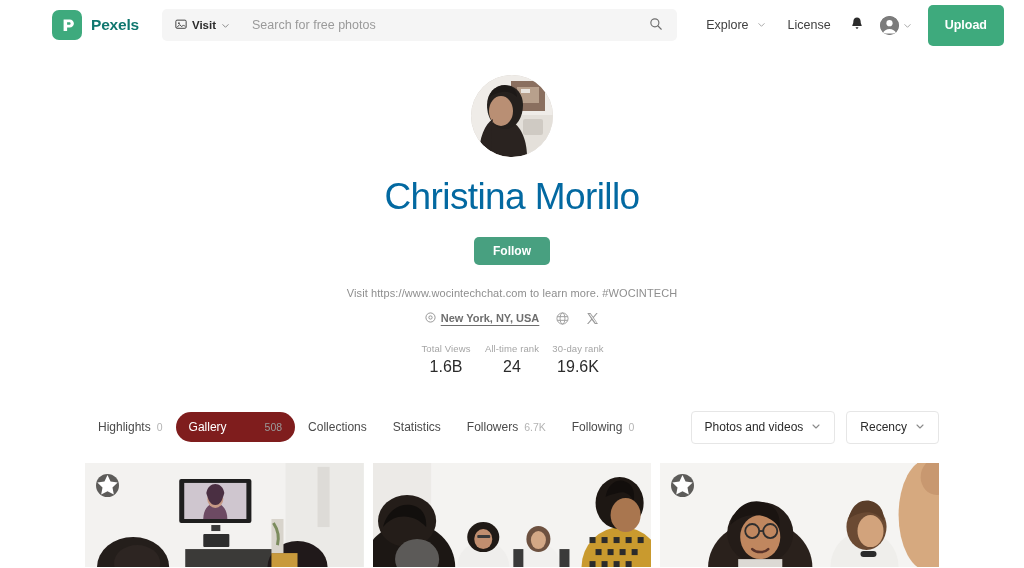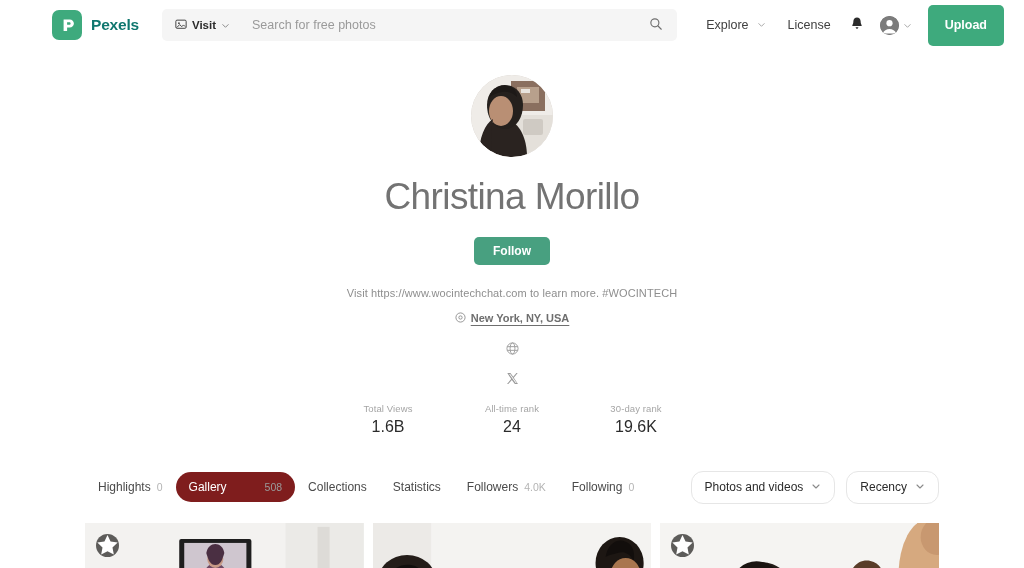--- a/index.html
+++ b/index.html
@@ -118,21 +118,21 @@
     overflow: hidden;
     position: relative;
     background: #d9d3cd;
   }
   .profile-avatar svg { display: block; }
   .profile-name {
     margin-top: 20px;
     font-size: 37px;
     font-weight: normal;
     letter-spacing: -0.6px;
-    color: #737373;
+    color: #0369a1;
     line-height: 1.1;
   }
   .follow-btn {
     margin-top: 19px;
     background: #48a080;
     color: #ffffff;
     border: none;
     border-radius: 5px;
     height: 28px;
     padding: 0 19px;
@@ -142,34 +142,34 @@
     cursor: pointer;
   }
   .bio {
     margin-top: 22px;
     font-size: 11px;
     color: #8e8e8e;
     letter-spacing: 0.1px;
   }
   .meta-row {
     margin-top: 13px;
-    display: flex; align-items: center; justify-content: center; gap: 17px; flex-direction: column;
+    display: flex; align-items: center; justify-content: center; gap: 17px;
   }
   .location {
     display: flex; align-items: center; gap: 5px;
     font-size: 11px; font-weight: bold; color: #6e6e6e;
     text-decoration: underline;
     text-underline-offset: 3px;
     cursor: pointer;
   }
   .meta-icon { cursor: pointer; display: flex; align-items: center; }
 
   .stats {
     margin-top: 18px;
-    display: flex; justify-content: center; gap: 58px;
+    display: flex; justify-content: center; 
   }
   .stat { text-align: center; min-width: 66px; }
   .stat-label {
     font-size: 9.5px; color: #a5a5a5; letter-spacing: 0.1px;
   }
   .stat-value {
     margin-top: 4px;
     font-size: 16px; color: #2b2b2b;
   }
 
@@ -192,21 +192,21 @@
   .tab .count { font-size: 10.5px; color: #b4b4b4; }
   .tab.active { background: #7f1d1d; color: #ffffff; }
   .tab.active .count { color: #9a9a9a; padding-left: 32px; }
 
   .filters { display: flex; gap: 11px; }
   .filter-btn {
     display: flex; align-items: center; gap: 8px;
     height: 33px;
     padding: 0 13px;
     border: 1px solid #e6e6e6;
-    border-radius: 12px;
+    border-radius: 4px;
     background: #ffffff;
     font-family: "Liberation Sans", sans-serif;
     font-size: 12px;
     color: #2b2b2b;
     cursor: pointer;
     white-space: nowrap;
   }
 
   
   .gallery {
@@ -402,21 +402,21 @@
       <span class="count">508</span>
     </div>
     <div class="tab">
       <span>Collections</span>
     </div>
     <div class="tab">
       <span>Statistics</span>
     </div>
     <div class="tab">
       <span>Followers</span>
-      <span class="count">4.0K</span>
+      <span class="count">6.7K</span>
     </div>
     <div class="tab">
       <span>Following</span>
       <span class="count">0</span>
     </div>
   </div>
 
   <div class="filters">
     <button class="filter-btn">
       <span>Photos and videos</span>

